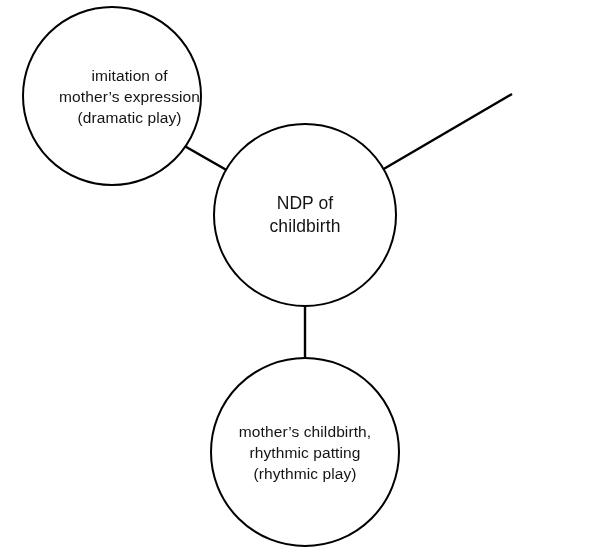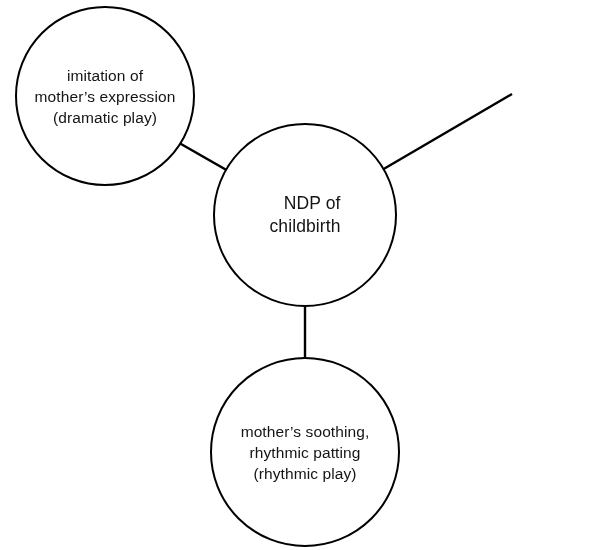--- a/index.html
+++ b/index.html
@@ -44,28 +44,27 @@
     justify-content:center;
     text-align:center;
   }
   .node .label{
     white-space:pre-line;
     color:var(--text);
     font-size:15.5px;
     line-height:21px;
     letter-spacing:0.1px;
   }
-  .node-left  {left:15px;   top:6px;   width:180px; height:180px;}
+  .node-left  {left:22px;   top:6px;   width:180px; height:180px;justify-content:flex-end;}
   .node-right {left:419px; top:1px;   width:186px; height:186px;}
   .node-center{left:213px; top:123px; width:184px; height:184px;}
   .node-bottom{left:210px; top:357px; width:190px; height:190px;}
   .node-center .label{
     font-size:17.5px;
     line-height:23px;
-    text-align:right;
   }
 </style>
 </head>
 <body>
 
 <div class="canvas">
 
   <svg class="connectors" viewBox="0 0 609 550" xmlns="http://www.w3.org/2000/svg">
     <line x1="97" y1="96" x2="305" y2="215"></line>
     <line x1="512" y1="94" x2="305" y2="215"></line>
@@ -78,18 +77,18 @@
 (dramatic play)</div>
   </div>
 
 
   <div class="node node-center">
     <div class="label">NDP of
 childbirth</div>
   </div>
 
   <div class="node node-bottom">
-    <div class="label">mother’s soothing,
+    <div class="label">mother’s childbirth,
 rhythmic patting
 (rhythmic play)</div>
   </div>
 
 </div>
 
 </body></html>

